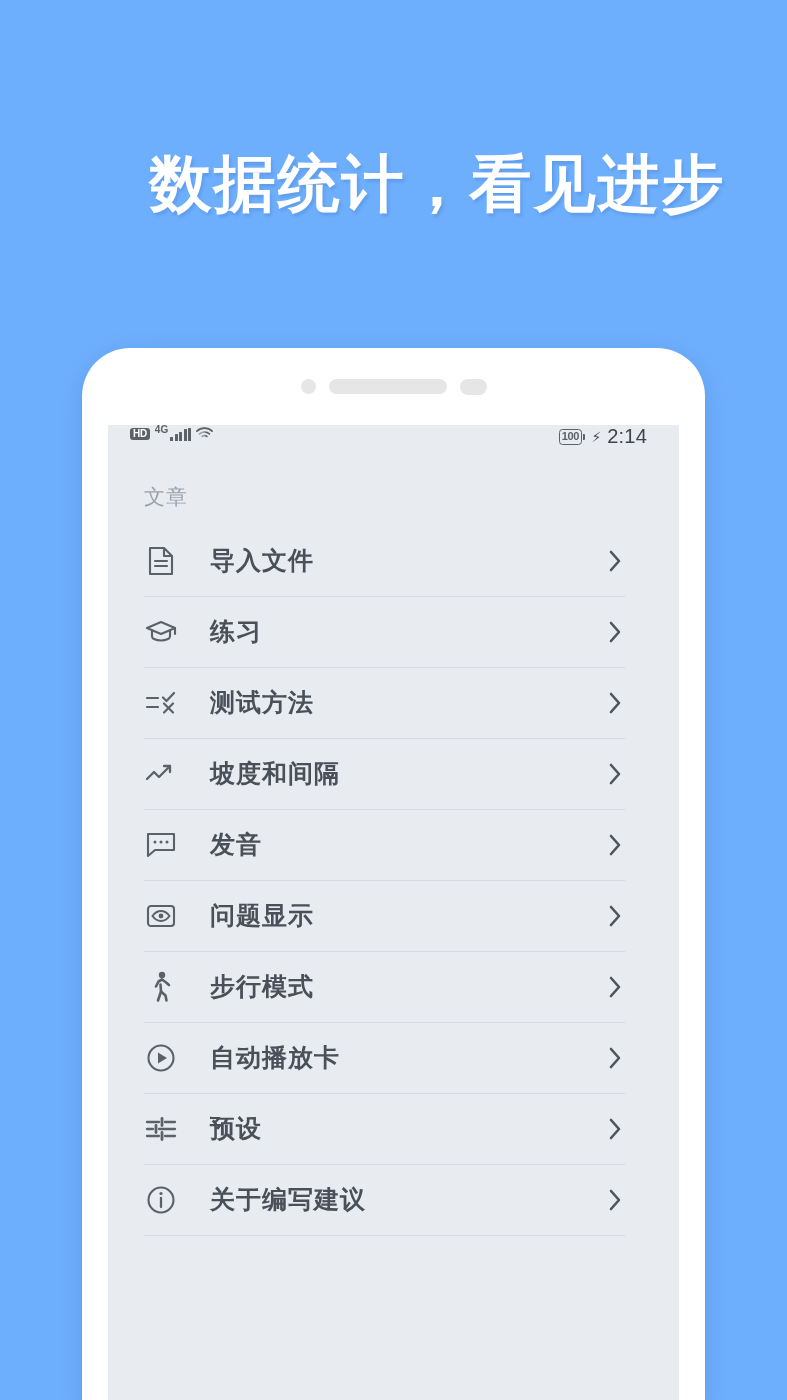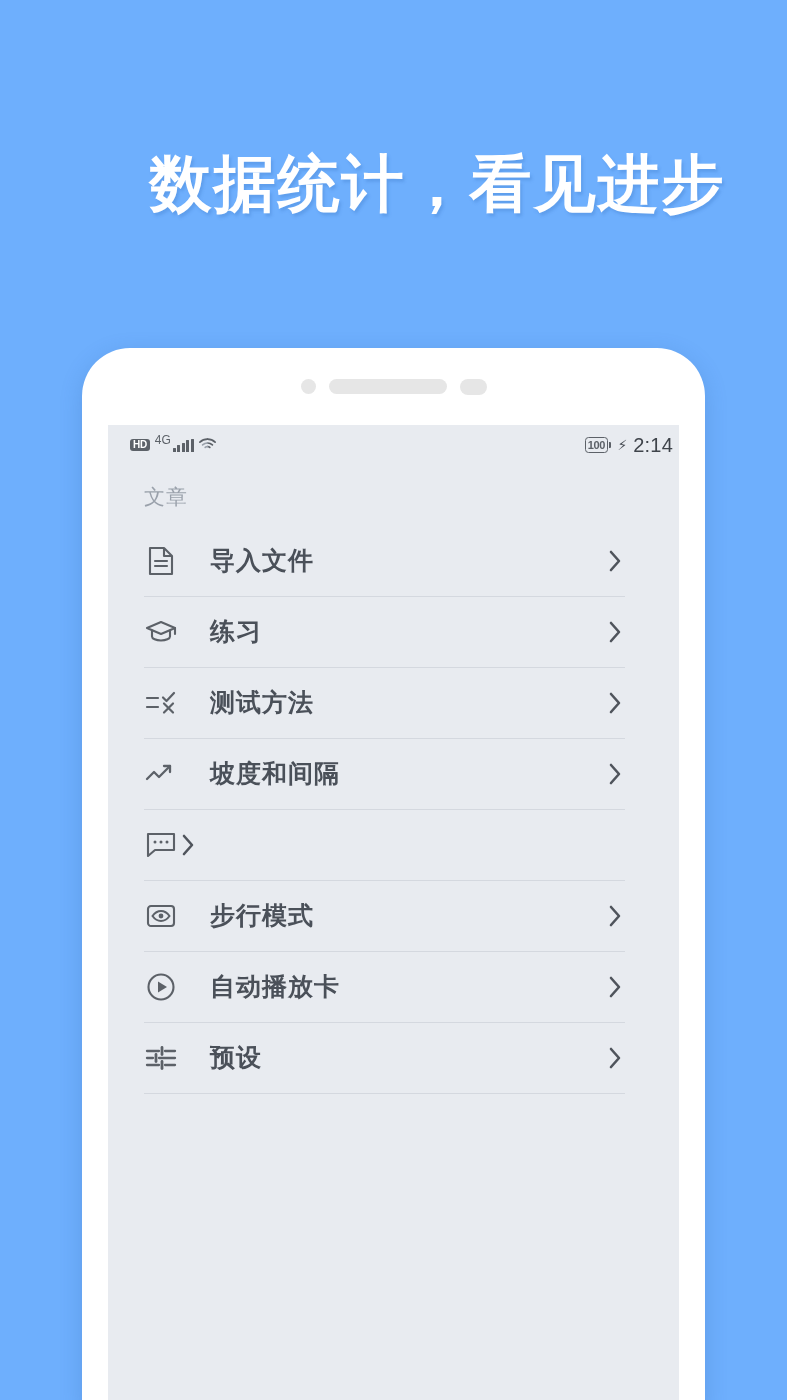--- a/index.html
+++ b/index.html
@@ -82,44 +82,44 @@
     width: 571px;
     height: 983px;
     background: #e8ebf0;
     overflow: hidden;
   }
 
   
   .status-bar {
     height: 40px;
     display: flex;
-    align-items: center;
+    align-items: flex-start;
     justify-content: space-between;
-    padding: 0 6px 0 22px;
+    padding: 0 32px 0 22px;
     box-sizing: border-box;
     color: #4a4f57;
   }
   .status-left, .status-right {
     display: flex;
     align-items: center;
     gap: 5px;
   }
   .hd-badge {
     font-size: 10px;
     font-weight: bold;
     color: #ffffff;
     background: #5c6168;
     border-radius: 3px;
     padding: 1px 3px 1px 3px;
     line-height: 1;
     letter-spacing: -0.3px;
   }
   .net-label {
-    font-size: 12px;
-    font-weight: normal;
+    font-size: 10px;
+    font-weight: bold;
     color: #5c6168;
     position: relative;
     top: -5px;
     margin-right: -3px;
   }
   .signal-bars {
     display: flex;
     align-items: flex-end;
     gap: 1.5px;
     height: 13px;
@@ -382,44 +382,62 @@
 
       <div class="list-item">
         <span class="item-icon">
           <svg width="30" height="28" viewBox="0 0 30 28">
             <path d="M2 3h26v16H9l-7 6z" fill="none" stroke="#5c6168" stroke-width="2.1" stroke-linejoin="round"></path>
             <circle cx="9" cy="11" r="1.5" fill="#5c6168"></circle>
             <circle cx="15" cy="11" r="1.5" fill="#5c6168"></circle>
             <circle cx="21" cy="11" r="1.5" fill="#5c6168"></circle>
           </svg>
         </span>
+        <span class="item-label">发音</span>
         <span class="item-chevron">
           <svg width="14" height="22" viewBox="0 0 14 22">
               <path d="M3 2l8 9-8 9" fill="none" stroke="#4f545c" stroke-width="2.6" stroke-linecap="round" stroke-linejoin="round"></path>
             </svg>
         </span>
       </div>
 
       <div class="list-item">
         <span class="item-icon">
           <svg width="30" height="26" viewBox="0 0 30 26">
             <rect x="2" y="3" width="26" height="20" rx="3" fill="none" stroke="#5c6168" stroke-width="2.1"></rect>
             <path d="M6.5 13c2.5-3.5 5.5-5 8.5-5s6 1.5 8.5 5c-2.5 3.5-5.5 5-8.5 5s-6-1.5-8.5-5z" fill="none" stroke="#5c6168" stroke-width="2"></path>
             <circle cx="15" cy="13" r="2.4" fill="#5c6168"></circle>
           </svg>
         </span>
+        <span class="item-label">问题显示</span>
+        <span class="item-chevron">
+          <svg width="14" height="22" viewBox="0 0 14 22">
+              <path d="M3 2l8 9-8 9" fill="none" stroke="#4f545c" stroke-width="2.6" stroke-linecap="round" stroke-linejoin="round"></path>
+            </svg>
+        </span>
+      </div>
+
+
+      <div class="list-item">
+        <span class="item-icon">
+          <svg width="24" height="32" viewBox="0 0 24 32">
+            <circle cx="13" cy="4" r="3.2" fill="#5c6168"></circle>
+            <path d="M13 8.5l-3.5 2-2.5 5" fill="none" stroke="#5c6168" stroke-width="2.6" stroke-linecap="round" stroke-linejoin="round"></path>
+            <path d="M13 8.5l3.5 2.5 3.5 3" fill="none" stroke="#5c6168" stroke-width="2.6" stroke-linecap="round" stroke-linejoin="round"></path>
+            <path d="M11.5 13.5l.5 7-3 9" fill="none" stroke="#5c6168" stroke-width="2.6" stroke-linecap="round" stroke-linejoin="round"></path>
+            <path d="M12 20.5l4.5 4 1 5" fill="none" stroke="#5c6168" stroke-width="2.6" stroke-linecap="round" stroke-linejoin="round"></path>
+          </svg>
+        </span>
         <span class="item-label">步行模式</span>
         <span class="item-chevron">
           <svg width="14" height="22" viewBox="0 0 14 22">
               <path d="M3 2l8 9-8 9" fill="none" stroke="#4f545c" stroke-width="2.6" stroke-linecap="round" stroke-linejoin="round"></path>
             </svg>
         </span>
       </div>
-
-
 
       <div class="list-item">
         <span class="item-icon">
           <svg width="30" height="30" viewBox="0 0 30 30">
             <circle cx="15" cy="15" r="12.5" fill="none" stroke="#5c6168" stroke-width="2.1"></circle>
             <path d="M12 9.5l9 5.5-9 5.5z" fill="#5c6168"></path>
           </svg>
         </span>
         <span class="item-label">自动播放卡</span>
         <span class="item-chevron">
@@ -441,18 +459,33 @@
           </svg>
         </span>
         <span class="item-label">预设</span>
         <span class="item-chevron">
           <svg width="14" height="22" viewBox="0 0 14 22">
               <path d="M3 2l8 9-8 9" fill="none" stroke="#4f545c" stroke-width="2.6" stroke-linecap="round" stroke-linejoin="round"></path>
             </svg>
         </span>
       </div>
 
+      <div class="list-item">
+        <span class="item-icon">
+          <svg width="30" height="30" viewBox="0 0 30 30">
+            <circle cx="15" cy="15" r="12.5" fill="none" stroke="#5c6168" stroke-width="2.1"></circle>
+            <circle cx="15" cy="8.5" r="1.6" fill="#5c6168"></circle>
+            <path d="M15 13v9" fill="none" stroke="#5c6168" stroke-width="2.3" stroke-linecap="round"></path>
+          </svg>
+        </span>
+        <span class="item-label">关于编写建议</span>
+        <span class="item-chevron">
+          <svg width="14" height="22" viewBox="0 0 14 22">
+              <path d="M3 2l8 9-8 9" fill="none" stroke="#4f545c" stroke-width="2.6" stroke-linecap="round" stroke-linejoin="round"></path>
+            </svg>
+        </span>
+      </div>
 
       <div class="list-bottom-rule"></div>
     </div>
 
   </div>
 </div>
 
 </body></html>

